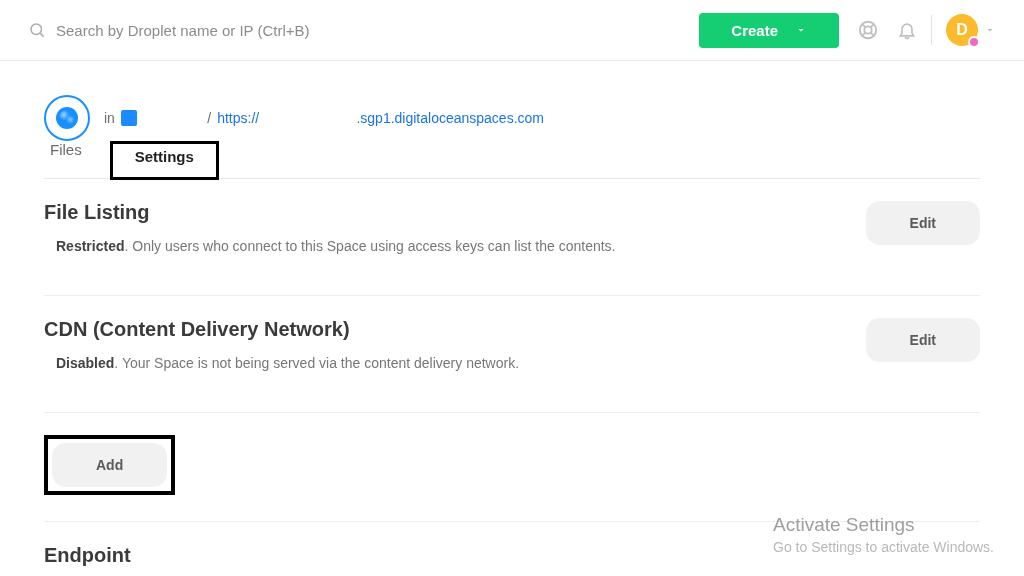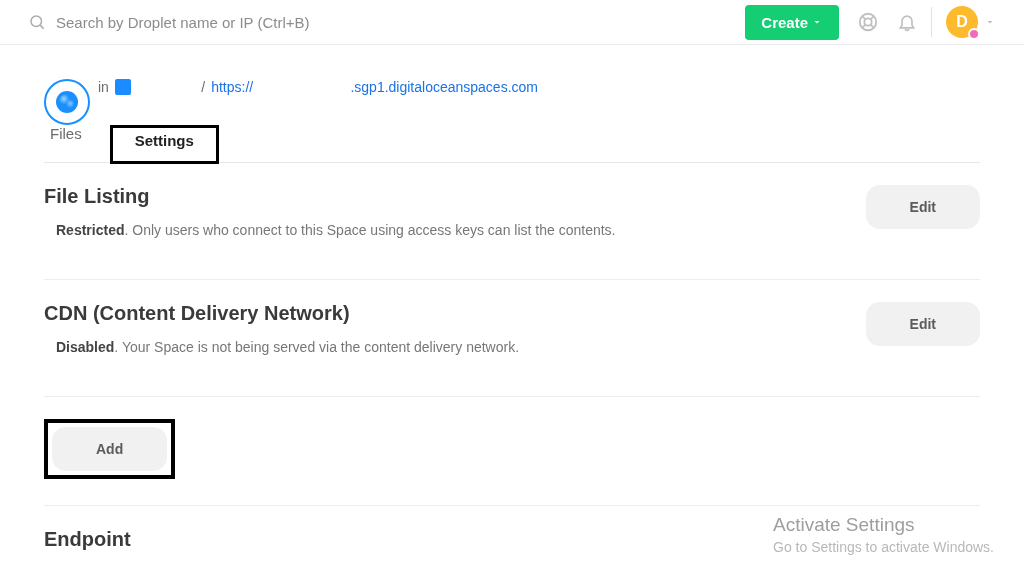--- a/index.html
+++ b/index.html
@@ -1,33 +1,33 @@
 <!DOCTYPE html>
 <html><head>
 <meta charset="utf-8">
 <style>
   html,body{margin:0;padding:0;width:1024px;height:576px;background:#fff;font-family:"Helvetica Neue",Arial,sans-serif;color:#333;overflow:hidden}
   *{box-sizing:border-box}
 
   
-  .topbar{display:flex;align-items:center;padding:10px 28px;border-bottom:1px solid #eaeaea;height:45px}
+  .topbar{display:flex;align-items:center;padding:10px 28px;border-bottom:1px solid #eaeaea;height:61px}
   .search{display:flex;align-items:center;gap:8px;color:#888}
   .search input{border:none;outline:none;font-size:15px;color:#555;width:320px;background:transparent}
   .search input::placeholder{color:#8c8c8c}
   .spacer{flex:1}
-  .create-btn{background:#15CD72;color:#fff;border-radius:4px;padding:9px 16px;font-size:15px;font-weight:600;cursor:pointer;display:flex;align-items:center;gap:3px}
+  .create-btn{background:#15CD72;color:#fff;border-radius:4px;padding:9px 32px;font-size:15px;font-weight:600;cursor:pointer;display:flex;align-items:center;gap:17px}
   .iconbtn{color:#c3c3c3;margin-left:18px;display:inline-flex;align-items:center;justify-content:center;cursor:pointer}
   .divider{width:1px;height:30px;background:#e2e2e2;margin:0 14px}
   .avatar{width:32px;height:32px;border-radius:50%;background:#FDBA2C;color:#fff;display:flex;align-items:center;justify-content:center;font-weight:700;position:relative;cursor:pointer}
   .avatar .dot{position:absolute;right:-2px;bottom:-2px;width:12px;height:12px;border-radius:50%;background:#F26BBA;border:2px solid #fff}
   .caret{color:#bbb;margin-left:6px}
 
   
   .content{padding:24px 44px 0 44px}
-  .head{display:flex;align-items:flex-start;gap:8px;margin-top:10px}
+  .head{display:flex;align-items:center;gap:14px;margin-top:10px}
   .bucket-circle{width:46px;height:46px;border-radius:50%;border:2px solid #1890ff;display:flex;align-items:center;justify-content:center;background:#fff}
   .bucket-inner{width:22px;height:22px;border-radius:50%;background:#1890ff;position:relative}
   .bucket-inner::before{content:"";position:absolute;inset:3px;border-radius:50%;background:radial-gradient(circle at 30% 30%,rgba(255,255,255,.6),transparent 35%),radial-gradient(circle at 70% 60%,rgba(255,255,255,.5),transparent 30%)}
   .path{font-size:14px;display:flex;align-items:center;gap:6px;color:#6b6b6b}
   .path a{color:#1a73e8;text-decoration:none}
   .proj-icon{width:16px;height:16px;background:linear-gradient(135deg,#1a8cff,#1a8cff);border-radius:2px;display:inline-block}
 
   .tabs{border-bottom:1px solid #e6e6e6;display:flex;gap:24px;padding-left:2px}
   .tab{font-size:15px;padding:0 4px 14px 4px;color:#6b6b6b;cursor:pointer}
   .tab.active{color:#222;font-weight:700}

